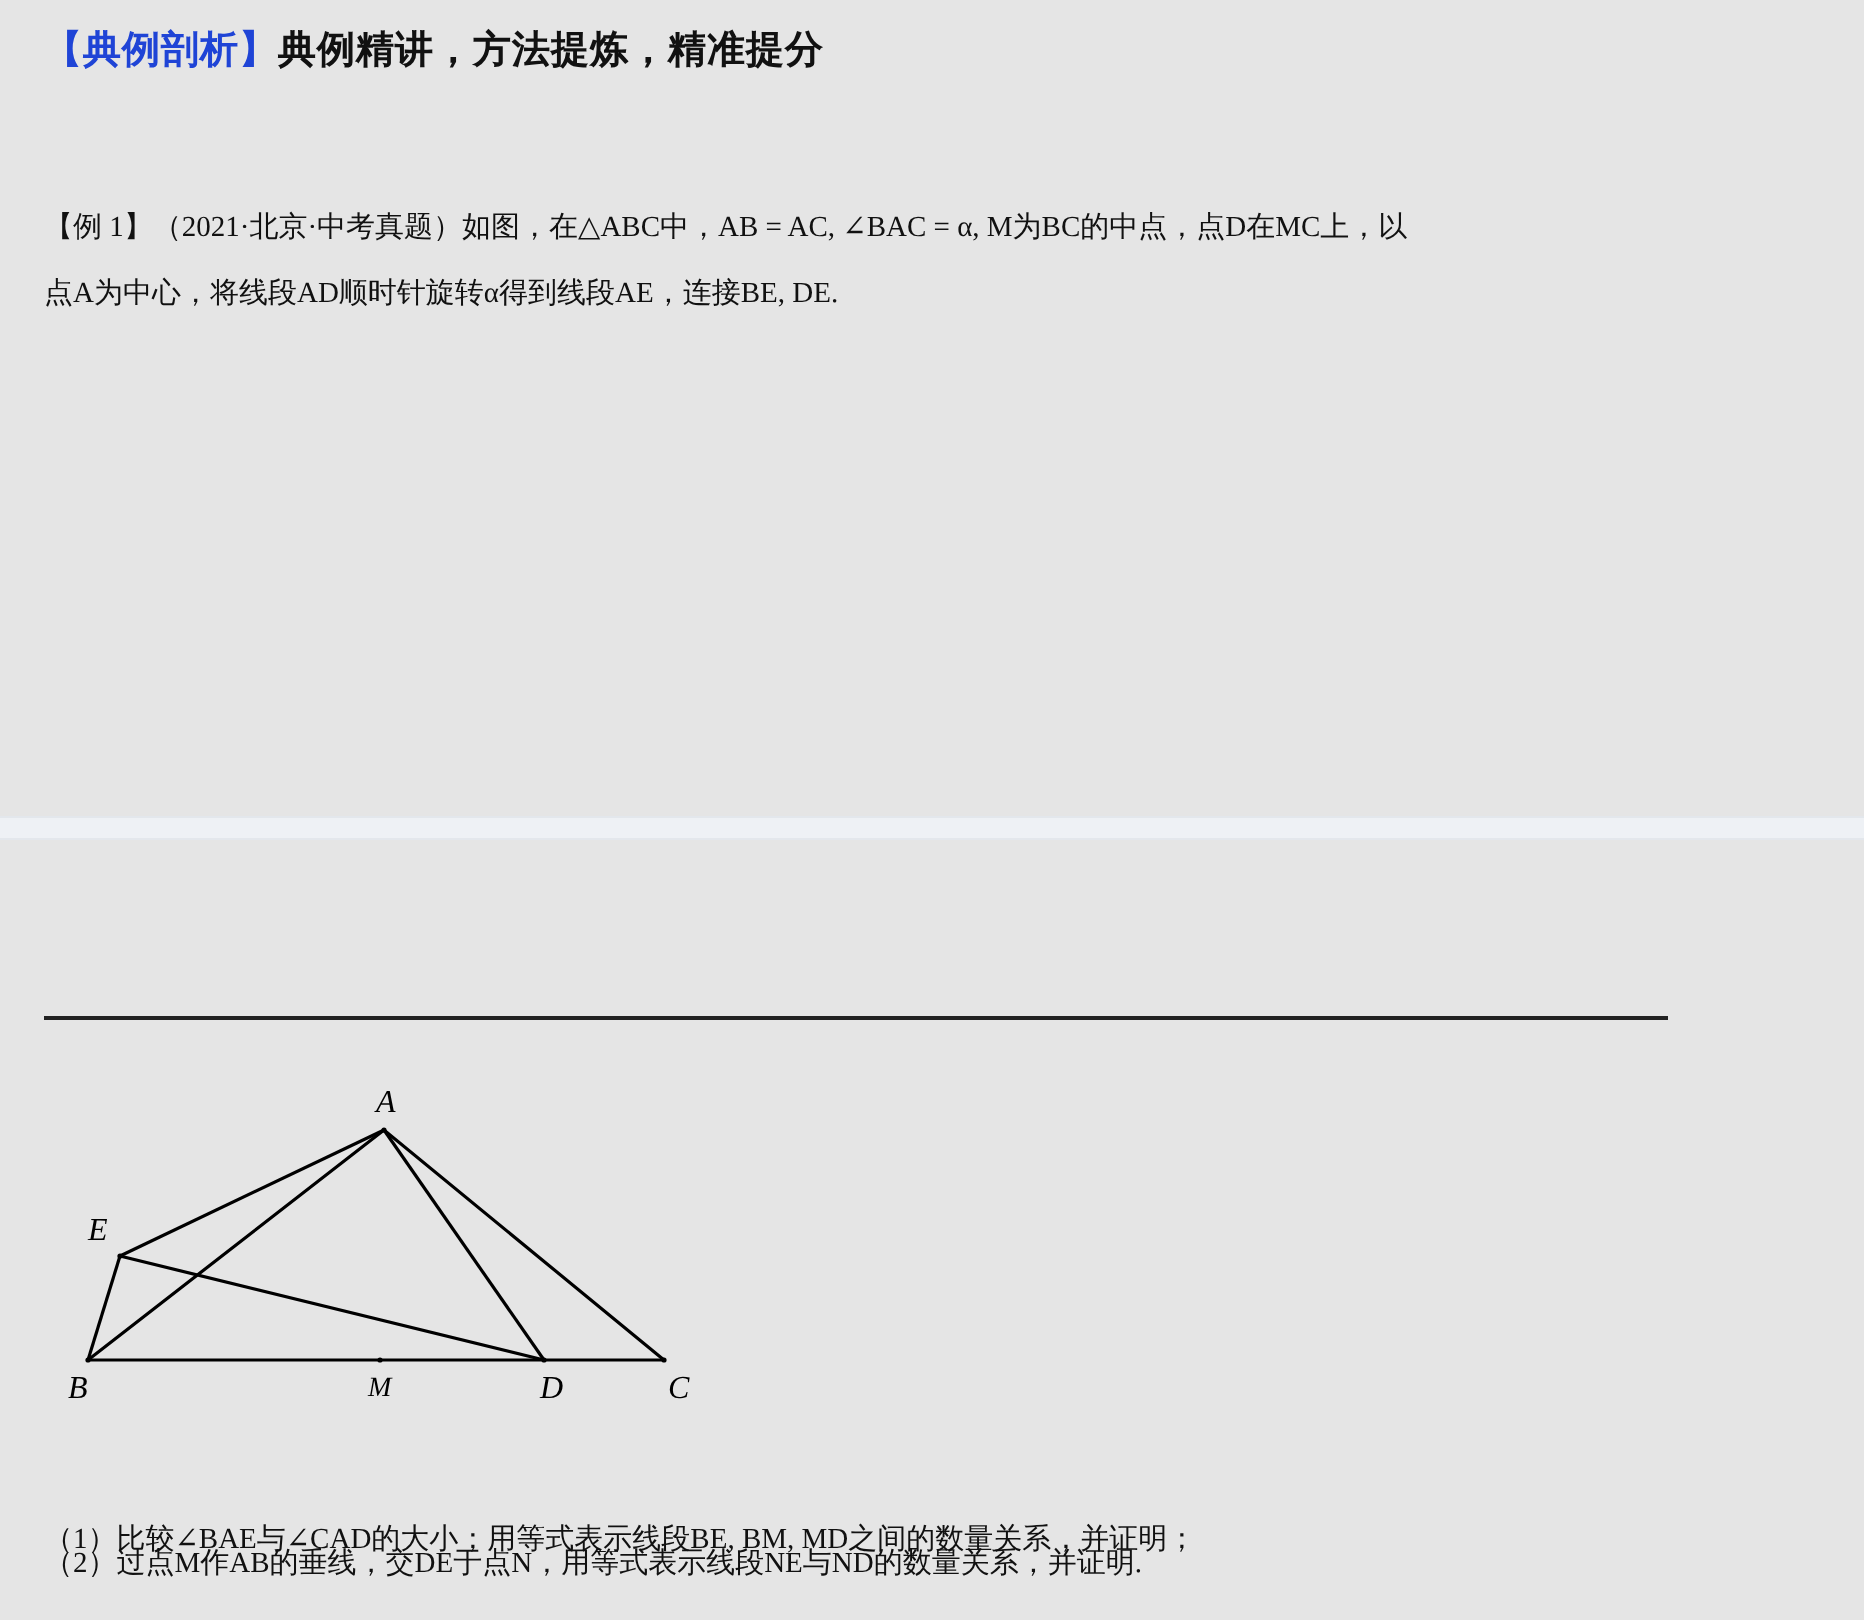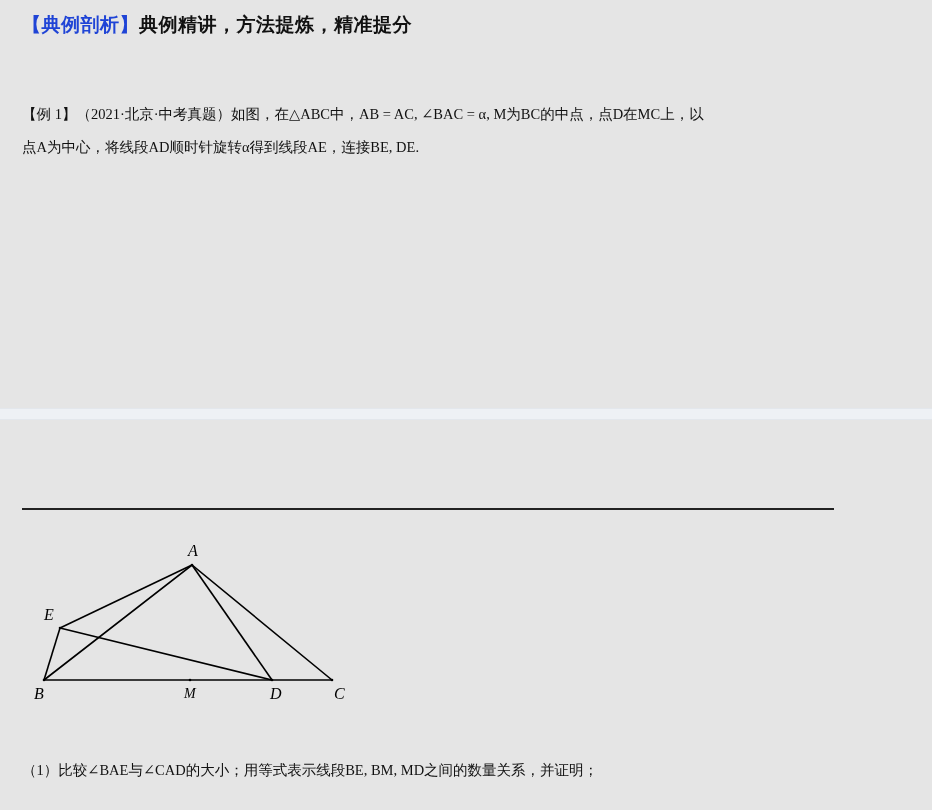--- a/index.html
+++ b/index.html
@@ -146,14 +146,15 @@
       <text id="lblA" x="166" y="16" font-family="Liberation Serif, serif" font-style="italic" font-size="16" fill="#000">A</text>
       <text id="lblB" x="12" y="159" font-family="Liberation Serif, serif" font-style="italic" font-size="16" fill="#000">B</text>
       <text id="lblC" x="312" y="159" font-family="Liberation Serif, serif" font-style="italic" font-size="16" fill="#000">C</text>
       <text id="lblD" x="248" y="159" font-family="Liberation Serif, serif" font-style="italic" font-size="16" fill="#000">D</text>
       <text id="lblE" x="22" y="80" font-family="Liberation Serif, serif" font-style="italic" font-size="16" fill="#000">E</text>
       <text id="lblM" x="162" y="158" font-family="Liberation Serif, serif" font-style="italic" font-size="14" fill="#000">M</text>
     </svg>
   </div>
 
   <div class="subq q1">（1）比较∠BAE与∠CAD的大小；用等式表示线段BE, BM, MD之间的数量关系，并证明；</div>
+  <div class="subq q2">（2）过点M作AB的垂线，交DE于点N，用等式表示线段NE与ND的数量关系，并证明.</div>
 
 </div>
 
 </body></html>

